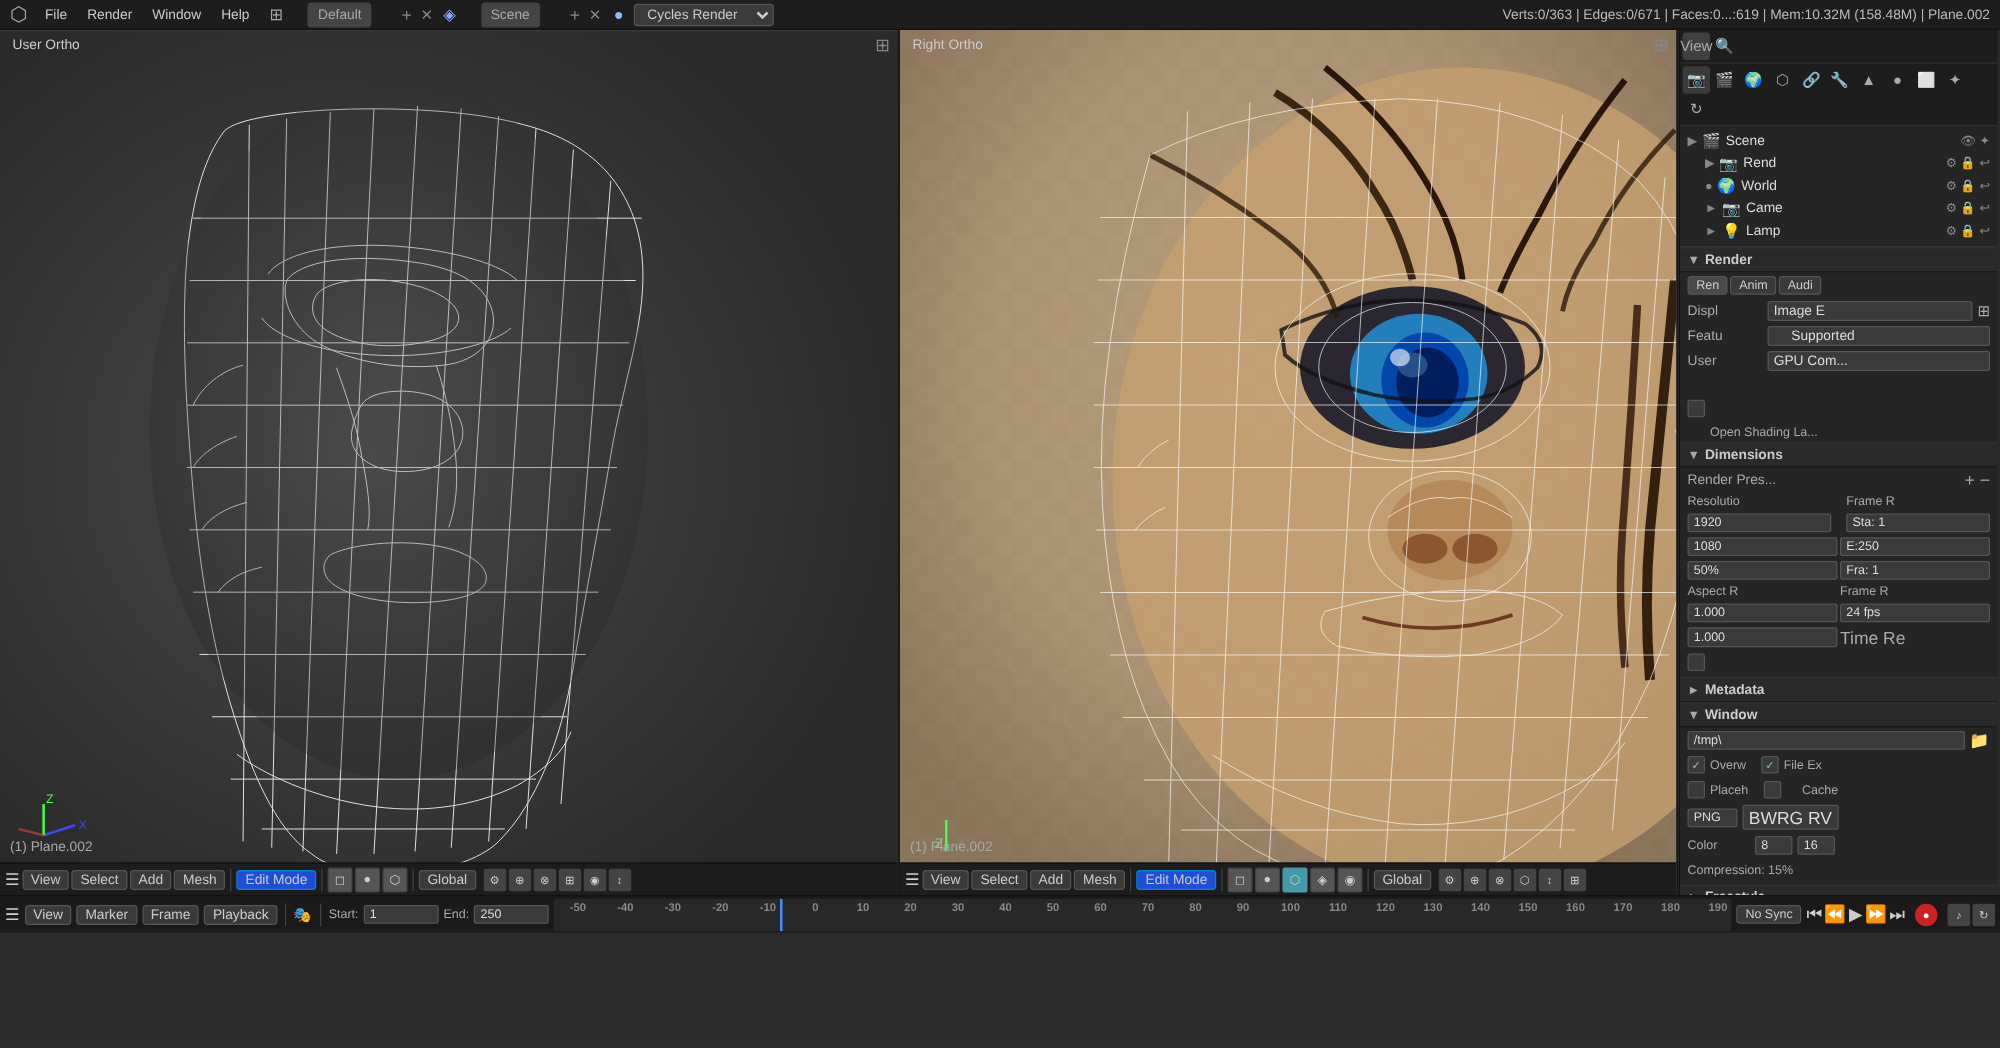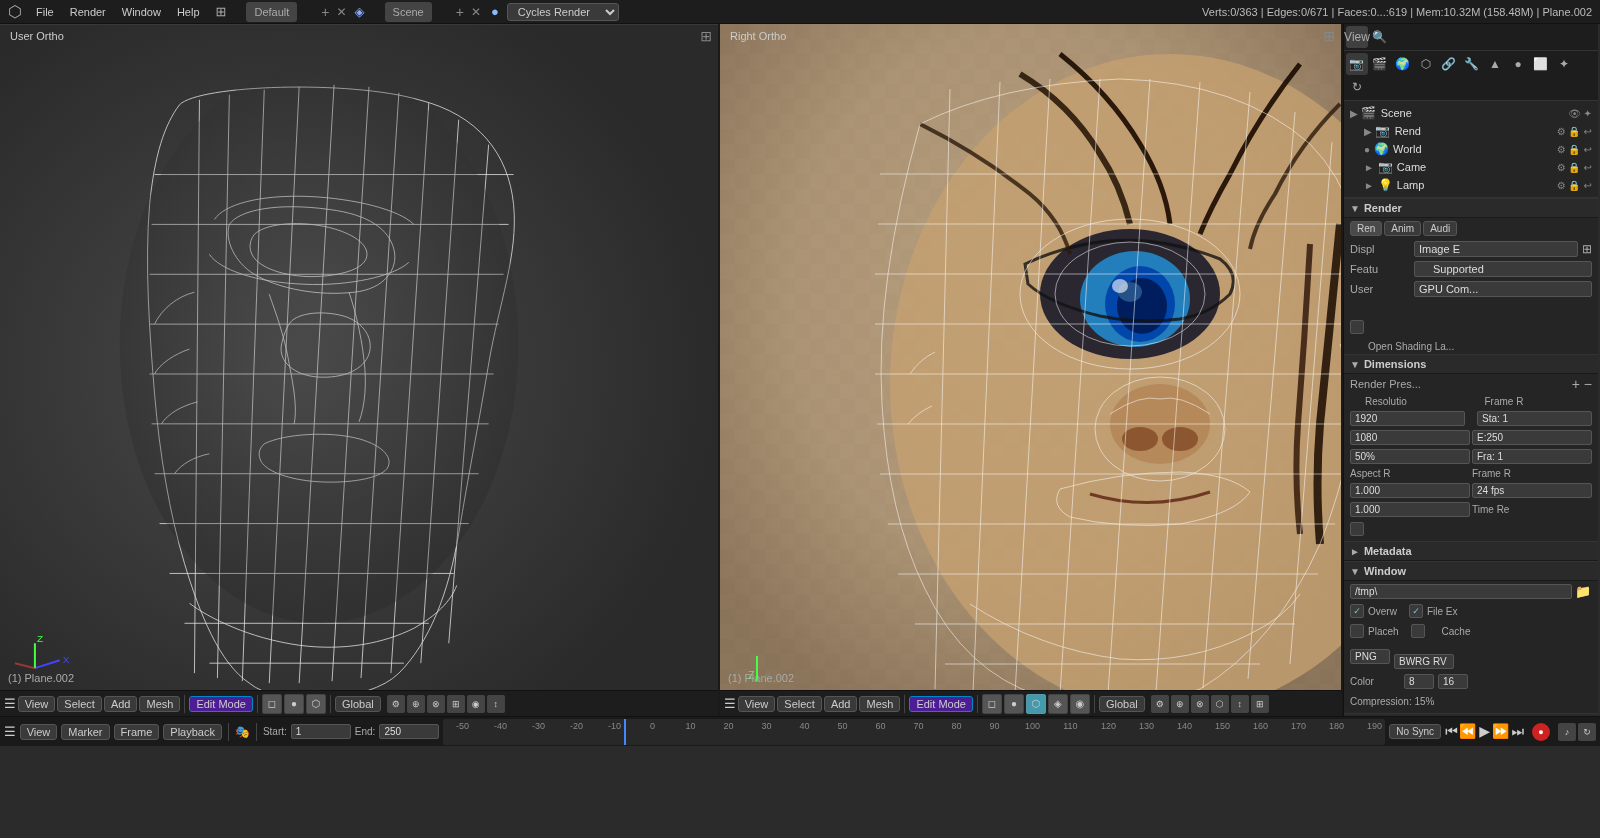--- a/index.html
+++ b/index.html
@@ -183,21 +183,21 @@
     .section-arrow { font-size: 10px; color: #aaa; }
     .tb-btn {
       padding: 1px 6px;
       background: #3a3a3a;
       border: 1px solid #555;
       border-radius: 3px;
       cursor: pointer;
       color: #ccc;
       font-size: 11px;
     }
-    .tb-btn.active { background: #4c1d95; border-color: #0088cc; }
+    .tb-btn.active { background: #1d4ed8; border-color: #0088cc; }
     .tb-separator {
       width: 1px;
       height: 18px;
       background: #444;
       margin: 0 2px;
     }
 
     
     .timeline-bar {
       height: 30px;
@@ -224,20 +224,21 @@
       height: 100%;
       padding-top: 2px;
     }
     .timeline-tick {
       display: inline-flex;
       flex-direction: column;
       align-items: center;
       font-size: 9px;
       color: #888;
       min-width: 38px;
+      font-weight: bold;
     }
     .timeline-playhead {
       position: absolute;
       top: 0;
       bottom: 0;
       width: 2px;
       background: #4488ff;
       left: 18%;
     }
 
@@ -682,21 +683,21 @@
         <span class="section-arrow">▼</span>
         <span>Dimensions</span>
       </div>
 
       <div class="prop-row">
         <span class="prop-label" style="flex:1;">Render Pres...</span>
         <span style="cursor:pointer;color:#aaa;font-size:14px;">+</span>
         <span style="cursor:pointer;color:#aaa;font-size:14px;">−</span>
       </div>
 
-      <div style="display:grid; grid-template-columns:1fr 1fr; padding:2px 6px; gap:12px;margin-left:15px;">
+      <div style="display:grid; grid-template-columns:1fr 1fr; padding:2px 6px; gap:12px;">
         <span style="font-size:10px;color:#aaa;">Resolutio</span>
         <span style="font-size:10px;color:#aaa;">Frame R</span>
       </div>
 
       <div style="display:grid; grid-template-columns:1fr 1fr; padding:2px 6px; gap:12px;">
         <input class="prop-field" style="font-size: 10px;" type="text" value="1920">
         <input class="prop-field" style="font-size: 10px;" type="text" value="Sta: 1">
       </div>
 
       <div style="display:grid; grid-template-columns:1fr 1fr; padding:2px 6px; gap:2px;">
@@ -714,21 +715,21 @@
         <span style="font-size:10px;color:#aaa;">Frame R</span>
       </div>
 
       <div style="display:grid; grid-template-columns:1fr 1fr; padding:2px 6px; gap:2px;">
         <input class="prop-field" style="font-size: 10px;" type="text" value="1.000">
         <input class="prop-field" style="font-size: 10px;" type="text" value="24 fps">
       </div>
 
       <div style="display:grid; grid-template-columns:1fr 1fr; padding:2px 6px; gap:2px;">
         <input class="prop-field" style="font-size: 10px;" type="text" value="1.000">
-        <span style="font-size:10px;color:#aaa; align-self:center;">Time Re</span>
+        <span style="font-size:14px;color:#aaa; align-self:center;">Time Re</span>
       </div>
 
       <div class="prop-row">
         <span class="prop-checkbox"></span>
       </div>
 
       <div class="prop-section-header" style="margin-top:2px;">
         <span class="section-arrow">►</span>
         <span>Metadata</span>
       </div>
@@ -752,21 +753,21 @@
 
       <div class="prop-row">
         <span class="prop-checkbox"></span>
         <span style="font-size:10px; color:#aaa;">Placeh</span>
         <span class="prop-checkbox" style="margin-left:8px;"></span>
         <span style="font-size:10px; color:#aaa;padding-left:13px;">Cache</span>
       </div>
 
       <div class="prop-row">
         <span class="prop-field" style="font-size:10px; min-width:40px;">PNG</span>
-        <span class="prop-field" style="font-size:10px; min-width:60px;margin-top:11px;">BWRG RV</span>
+        <span class="prop-field" style="font-size:14px; min-width:60px;">BWRG RV</span>
       </div>
 
       <div class="prop-row">
         <span style="font-size:10px; color:#aaa; min-width:50px;">Color</span>
         <span class="prop-field" style="font-size:10px; min-width:30px;">8</span>
         <span class="prop-field" style="font-size:10px; min-width:30px;">16</span>
       </div>
 
       <div class="prop-row">
         <span style="font-size:10px; color:#aaa;">Compression: 15%</span>

